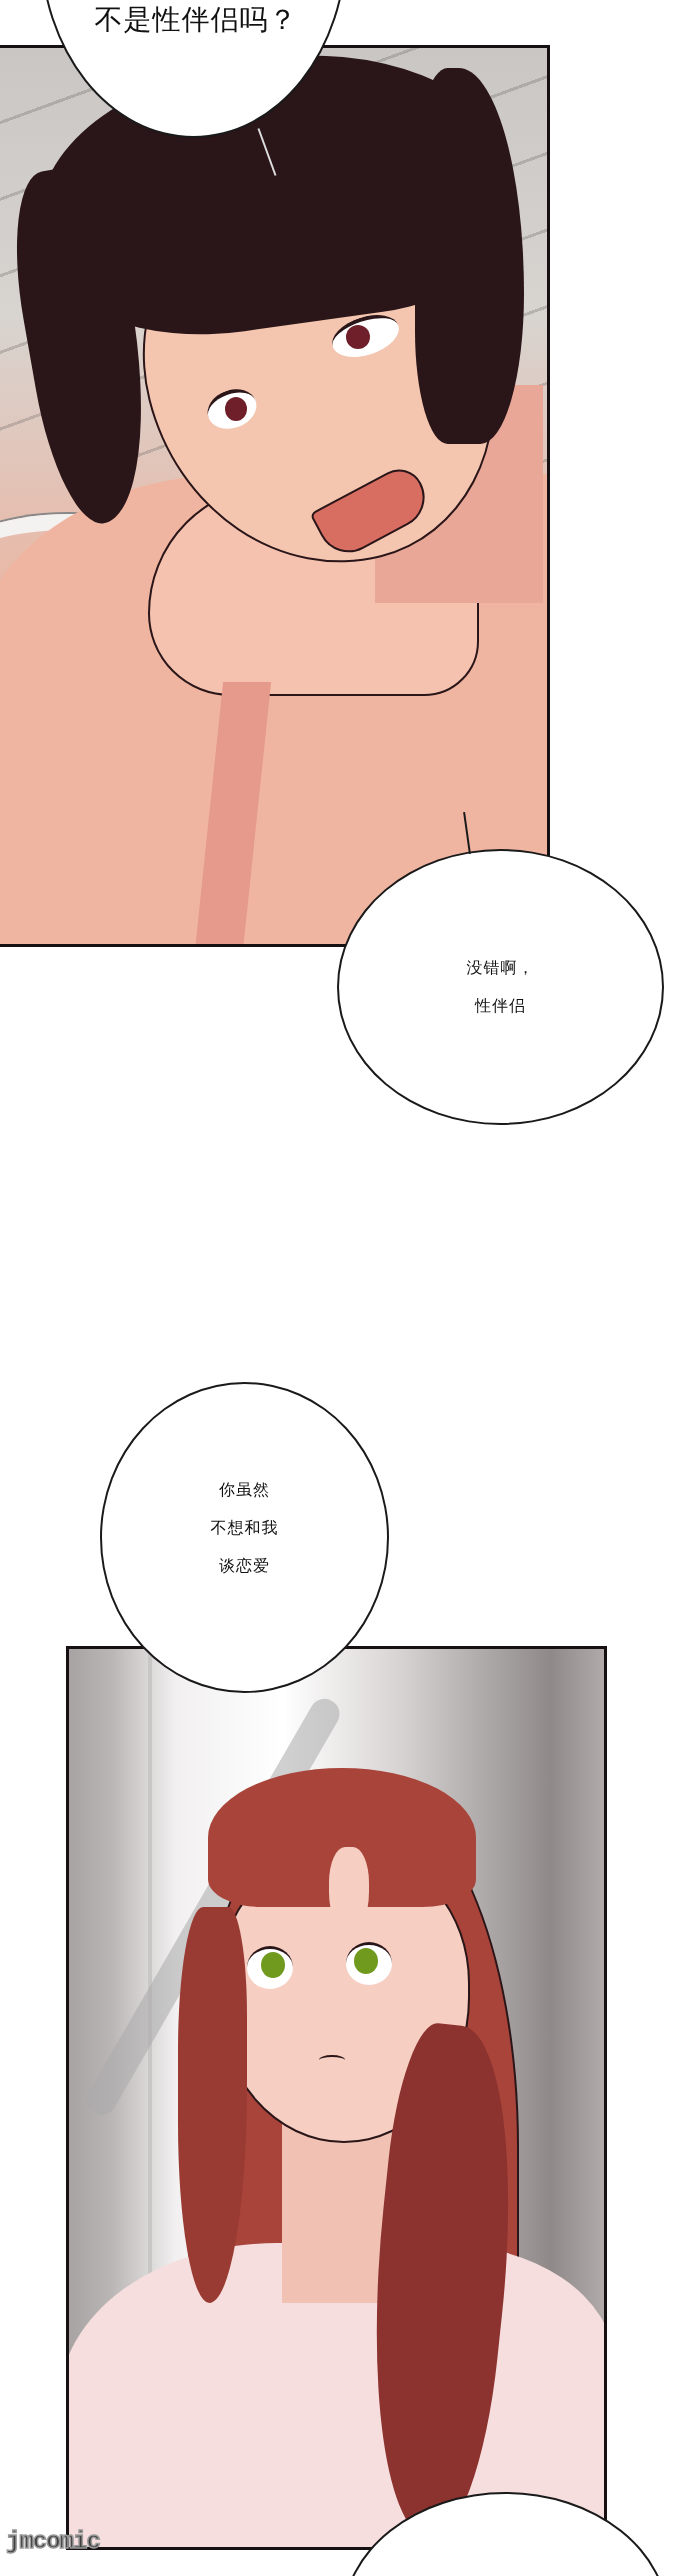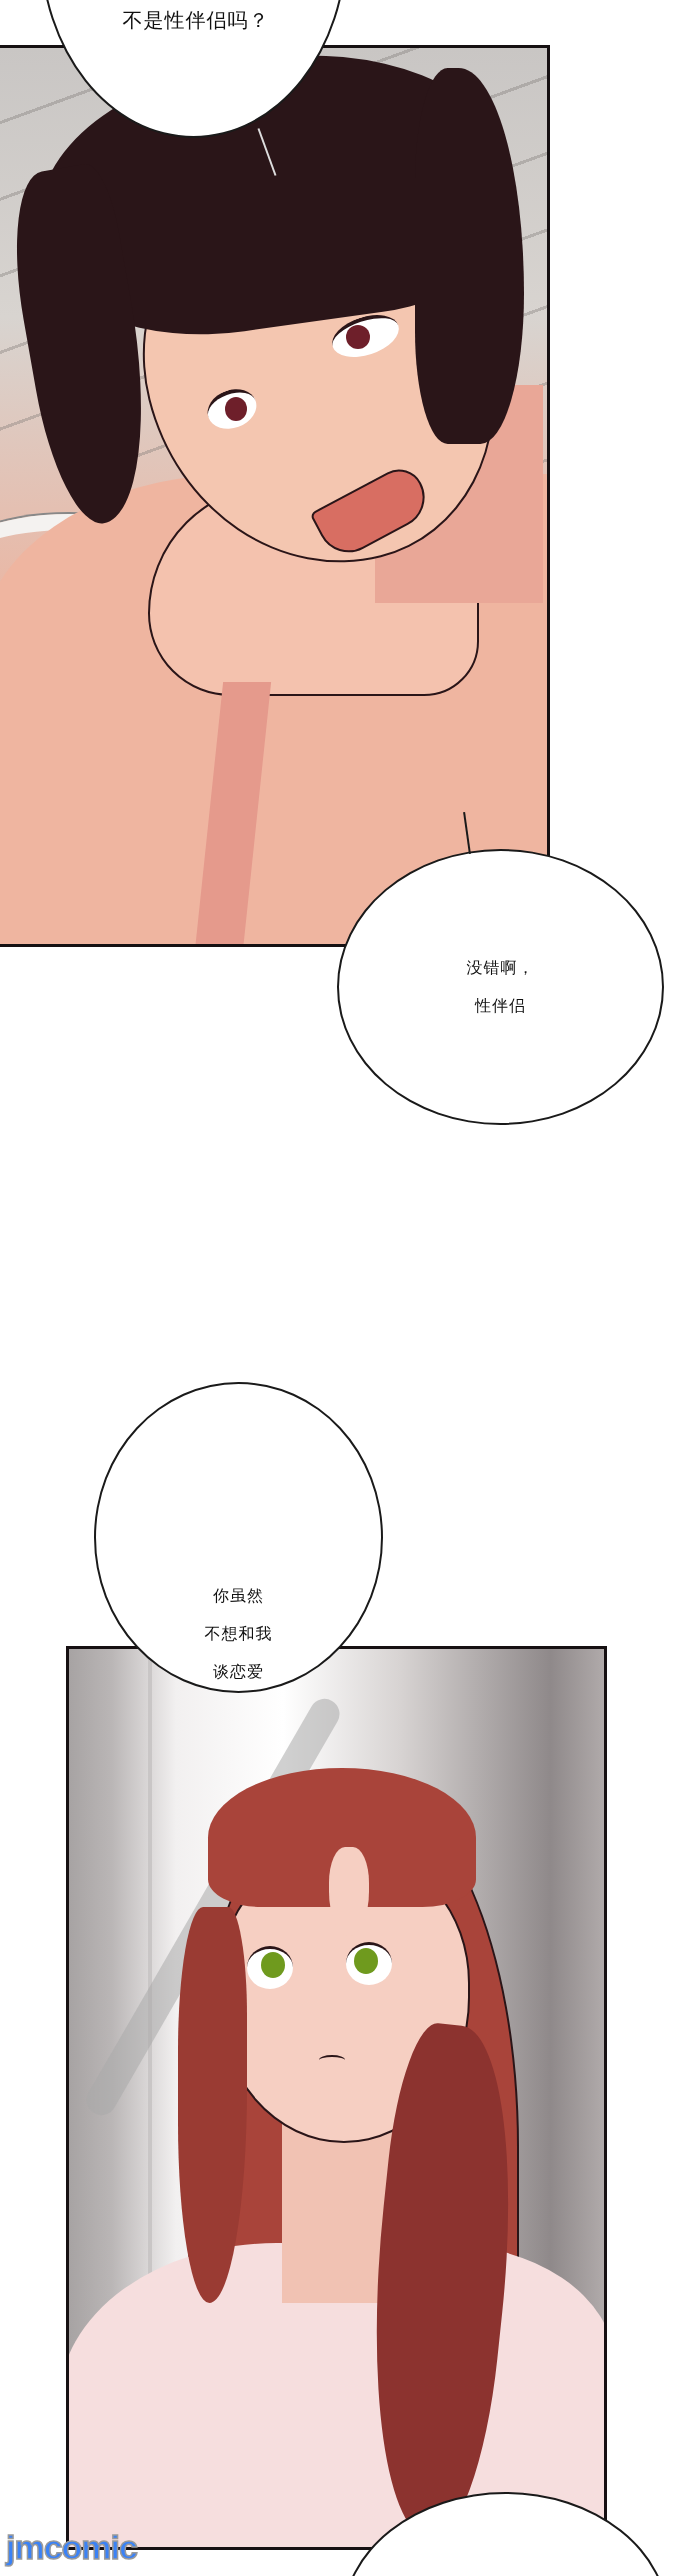--- a/index.html
+++ b/index.html
@@ -4,21 +4,21 @@
 <style>
   html, body { margin: 0; padding: 0; background: #ffffff; }
   body { width: 684px; height: 2576px; position: relative; overflow: hidden; font-family: "DejaVu Sans", sans-serif; }
   .panel { position: absolute; border: 3px solid #161012; box-sizing: border-box; overflow: hidden; }
   #panel-1 { left: -4px; top: 45px; width: 554px; height: 902px; background: linear-gradient(180deg, #c9c6c4 0%, #d8d4d0 30%, #e9b8a6 60%, #efb9a4 100%); }
   #panel-2 { left: 66px; top: 1646px; width: 541px; height: 904px; background: linear-gradient(90deg, #a7a3a3 0%, #bab6b6 8%, #f2f0f0 20%, #ffffff 40%, #d7d3d2 62%, #8f898a 90%, #b0aaaa 100%); }
   .shape { position: absolute; }
   .bubble { position: absolute; background: #ffffff; border: 2px solid #1a1a1a; border-radius: 50%; box-sizing: border-box; display: flex; align-items: center; justify-content: center; text-align: center; }
   .bubble-text { font-size: 16px; line-height: 38px; color: #111; white-space: pre-line; letter-spacing: 1px; }
   .tail { position: absolute; width: 0; height: 0; }
-  .watermark { position: absolute; left: 6px; top: 2528px; font-family: Liberation Sans, sans-serif; font-weight: bold; font-size: 34px; color: #3b82f6; -webkit-text-stroke: 1.5px #9a9a9a; letter-spacing: -1px; }
+  .watermark { position: absolute; left: 6px; top: 2528px; font-family: Liberation Mono, monospace; font-weight: bold; font-size: 24px; color: #404040; -webkit-text-stroke: 1.5px #9a9a9a; letter-spacing: -1px; }
 </style>
 </head>
 <body>
 
 <div id="panel-1" class="panel">
 
   <div class="shape" style="left:0;top:0;width:554px;height:416px;background:repeating-linear-gradient(160deg, transparent 0 69px, rgba(120,115,112,0.35) 69px 72px);"></div>
   <div class="shape" style="left:-59px;top:466px;width:258px;height:109px;border:16px solid #f4f2f0;border-radius:50%;box-sizing:border-box;box-shadow:0 0 0 2px #888;"></div>
 
   <div class="shape" style="left:-20px;top:426px;width:594px;height:515px;background:#efb5a0;border-top-left-radius:258px 178px;"></div>
@@ -64,31 +64,31 @@
   <div class="shape" style="left:285px;top:299px;width:24px;height:26px;background:#6f9a1e;border-radius:50%;"></div>
 
   <div class="shape" style="left:250px;top:406px;width:26px;height:8px;border-top:2px solid #2a1518;border-radius:50%;"></div>
 
   <div class="shape" style="left:307px;top:376px;width:129px;height:515px;background:#8c332f;border-radius:30% 60% 40% 70%;transform:rotate(6deg);"></div>
   <div class="shape" style="left:109px;top:258px;width:69px;height:396px;background:#9a3b33;border-radius:40% 30% 60% 50%;"></div>
 
 </div>
 
 <div class="bubble" style="left:40px;top:-248px;width:307px;height:386px;">
-  <span class="bubble-text" style="position:absolute;bottom:97px;left:5px;right:0;font-size:20px;">不是性伴侣吗？</span>
+  <span class="bubble-text" style="position:absolute;bottom:97px;left:5px;right:0;font-size:28px;">不是性伴侣吗？</span>
 </div>
 <div class="tail" style="left:266px;top:127px;width:2px;height:50px;background:#ddd;transform:rotate(-20deg);"></div>
 
 <div class="bubble" style="left:337px;top:849px;width:327px;height:276px;">
   <span class="bubble-text">没错啊，
 性伴侣</span>
 </div>
 <div class="tail" style="left:466px;top:812px;width:2px;height:42px;background:#1a1a1a;transform:rotate(-8deg);"></div>
 
-<div class="bubble" style="left:94px;top:1382px;width:289px;height:311px;align-items:flex-end;">
+<div class="bubble" style="left:100px;top:1382px;width:289px;height:311px;">
   <span class="bubble-text" style="margin-top:-20px;">你虽然
 不想和我
 谈恋爱</span>
 </div>
 <div class="tail" style="left:288px;top:1648px;width:0;height:0;border-left:8px solid transparent;border-right:8px solid transparent;border-top:28px solid #fff;transform:rotate(-30deg);"></div>
 
 <div class="bubble" style="left:342px;top:2492px;width:327px;height:258px;">
   <span class="bubble-text"></span>
 </div>
 

